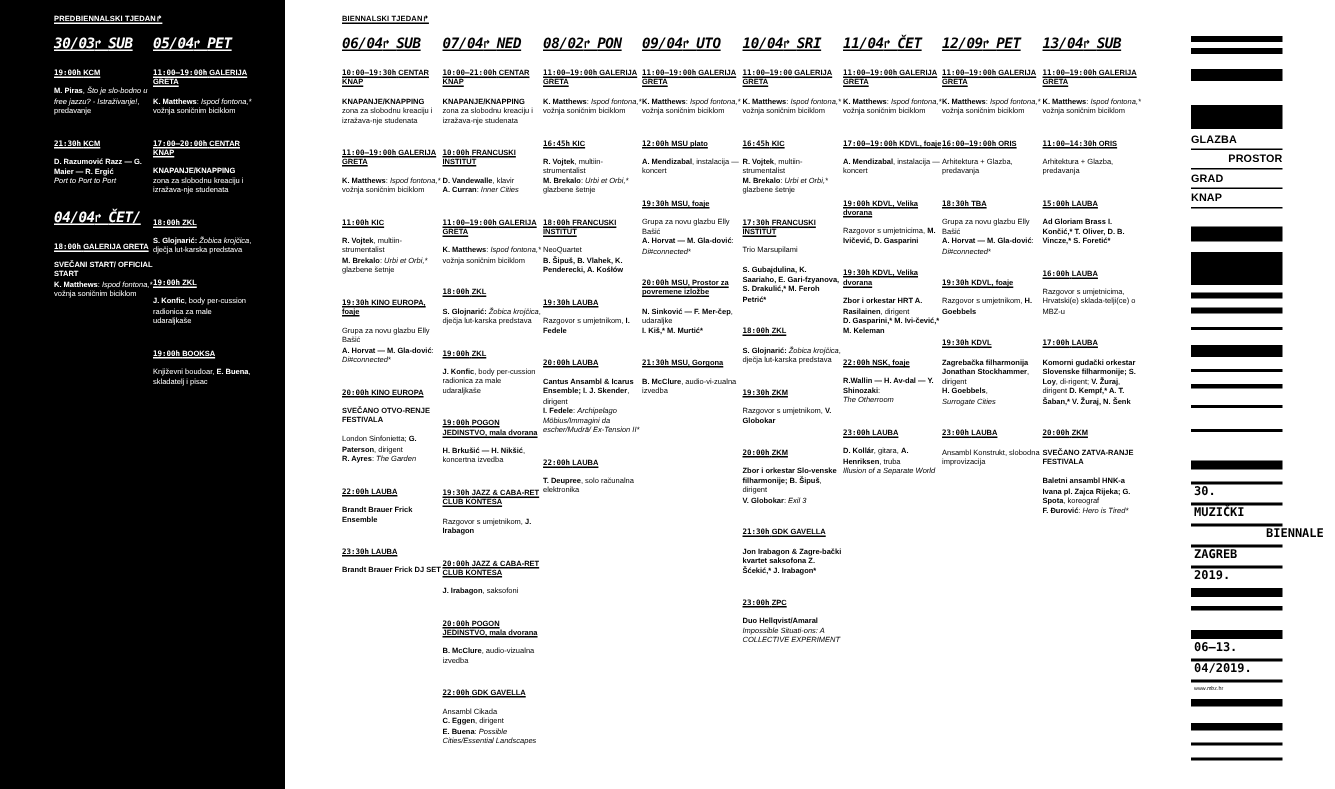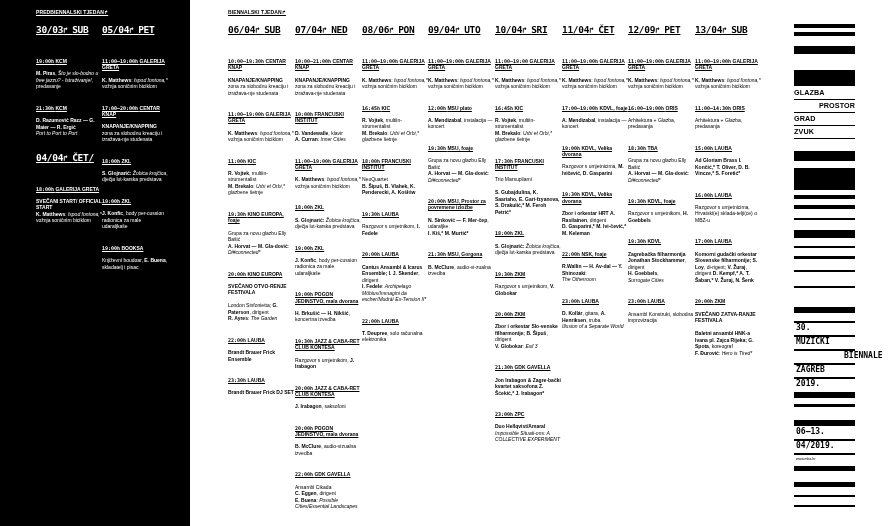--- a/index.html
+++ b/index.html
@@ -5,21 +5,21 @@
   * { box-sizing: border-box; margin: 0; padding: 0; }
   html, body { width: 890px; height: 526px; overflow: hidden; background: #fff; }
   body { position: relative; font-family: "Liberation Sans", sans-serif; color: #000; }
 
   .pre-panel { position: absolute; left: 0; top: 0; width: 190px; height: 526px; background: #000; color: #fff; }
   .pre-panel .week-label { position: absolute; left: 36px; top: 9px; }
   .week-label { font-size: 5px; font-weight: bold; text-decoration: underline; letter-spacing: 0.1px; white-space: nowrap; }
   .main-panel .week-label { position: absolute; left: 228px; top: 9px; }
 
   .col { position: absolute; top: 24px; width: 66px; }
-  .day-head { font-family: "DejaVu Sans Mono", monospace; font-size: 9.5px; font-weight: bold; text-decoration: underline; text-decoration-thickness: 1px; white-space: nowrap; letter-spacing: -0.3px; margin-bottom: 23px; }
+  .day-head { font-family: "DejaVu Sans Mono", monospace; font-size: 9.5px; font-weight: bold; text-decoration: underline; text-decoration-thickness: 1px; white-space: nowrap; letter-spacing: -0.3px; margin-bottom: 11px; font-style: italic; }
   .day-head .arr { font-size: 8px; }
   .ev { margin-bottom: 15px; }
   .ev-time { font-size: 5px; font-weight: bold; text-decoration: underline; line-height: 6.3px; margin-bottom: 6px; }
   .ev-time .t { font-family: "DejaVu Sans Mono", monospace; }
   .ev-body { font-size: 5px; line-height: 6.5px; }
   .ev-body b { font-weight: bold; }
   .ev-body i { font-style: italic; }
   .pre-panel .ev-body { color: #fff; }
 
   .side { position: absolute; left: 794px; top: 0; width: 61px; height: 496px; }
@@ -151,21 +151,21 @@
         <div class="ev">
           <div class="ev-time"><span class="t">20:00h</span> <span>POGON JEDINSTVO, mala dvorana</span></div>
           <div class="ev-body"><b>B. McClure</b><span>, audio-vizualna izvedba</span></div>
         </div>
         <div class="ev">
           <div class="ev-time"><span class="t">22:00h</span> <span>GDK GAVELLA</span></div>
           <div class="ev-body"><span>Ansambl Cikada</span><br><b>C. Eggen</b><span>, dirigent</span><br><b>E. Buena</b><span>: </span><i>Possible Cities/Essential Landscapes</i></div>
         </div>
       </div>
       <div class="col" style="left: 362px;">
-        <div class="day-head"><span>08/06</span><span class="arr">↱ </span><span>PON</span></div>
+        <div class="day-head"><span>08/02</span><span class="arr">↱ </span><span>PON</span></div>
         <div class="ev">
           <div class="ev-time"><span class="t">11:00—19:00h</span> <span>GALERIJA GRETA</span></div>
           <div class="ev-body"><b>K. Matthews</b><span>: </span><i>Ispod fontona,*</i><span> vožnja soničnim biciklom</span></div>
         </div>
         <div class="ev">
           <div class="ev-time"><span class="t">16:45h</span> <span>KIC</span></div>
           <div class="ev-body"><b>R. Vojtek</b><span>, multiin-strumentalist</span><br><b>M. Brekalo</b><span>: </span><i>Urbi et Orbi,*</i><span> glazbene šetnje</span></div>
         </div>
         <div class="ev">
           <div class="ev-time"><span class="t">18:00h</span> <span>FRANCUSKI INSTITUT</span></div>
@@ -327,21 +327,21 @@
 </div>
 
 <div class="side">
   <div class="bar" style="top:24px;height:4px;"></div>
   <div class="bar" style="top:32px;height:4px;"></div>
   <div class="bar" style="top:46px;height:8px;"></div>
   <div class="bar" style="top:70px;height:16px;"></div>
   <div class="side-word" style="top:87px;">GLAZBA</div>
   <div class="side-word" style="top:100px;text-align:right;">PROSTOR</div>
   <div class="side-word" style="top:113px;">GRAD</div>
-  <div class="side-word" style="top:126px;">ZVUK</div>
+  <div class="side-word" style="top:126px;">KNAP</div>
   <div class="bar" style="top:151px;height:10px;"></div>
   <div class="bar" style="top:168px;height:22px;"></div>
   <div class="bar" style="top:195px;height:4px;"></div>
   <div class="bar" style="top:205px;height:4px;"></div>
   <div class="bar" style="top:218px;height:2px;"></div>
   <div class="bar" style="top:230px;height:8px;"></div>
   <div class="bar" style="top:246px;height:1.5px;"></div>
   <div class="bar" style="top:256px;height:3px;"></div>
   <div class="bar" style="top:270px;height:2px;"></div>
   <div class="bar" style="top:286px;height:2px;"></div>

